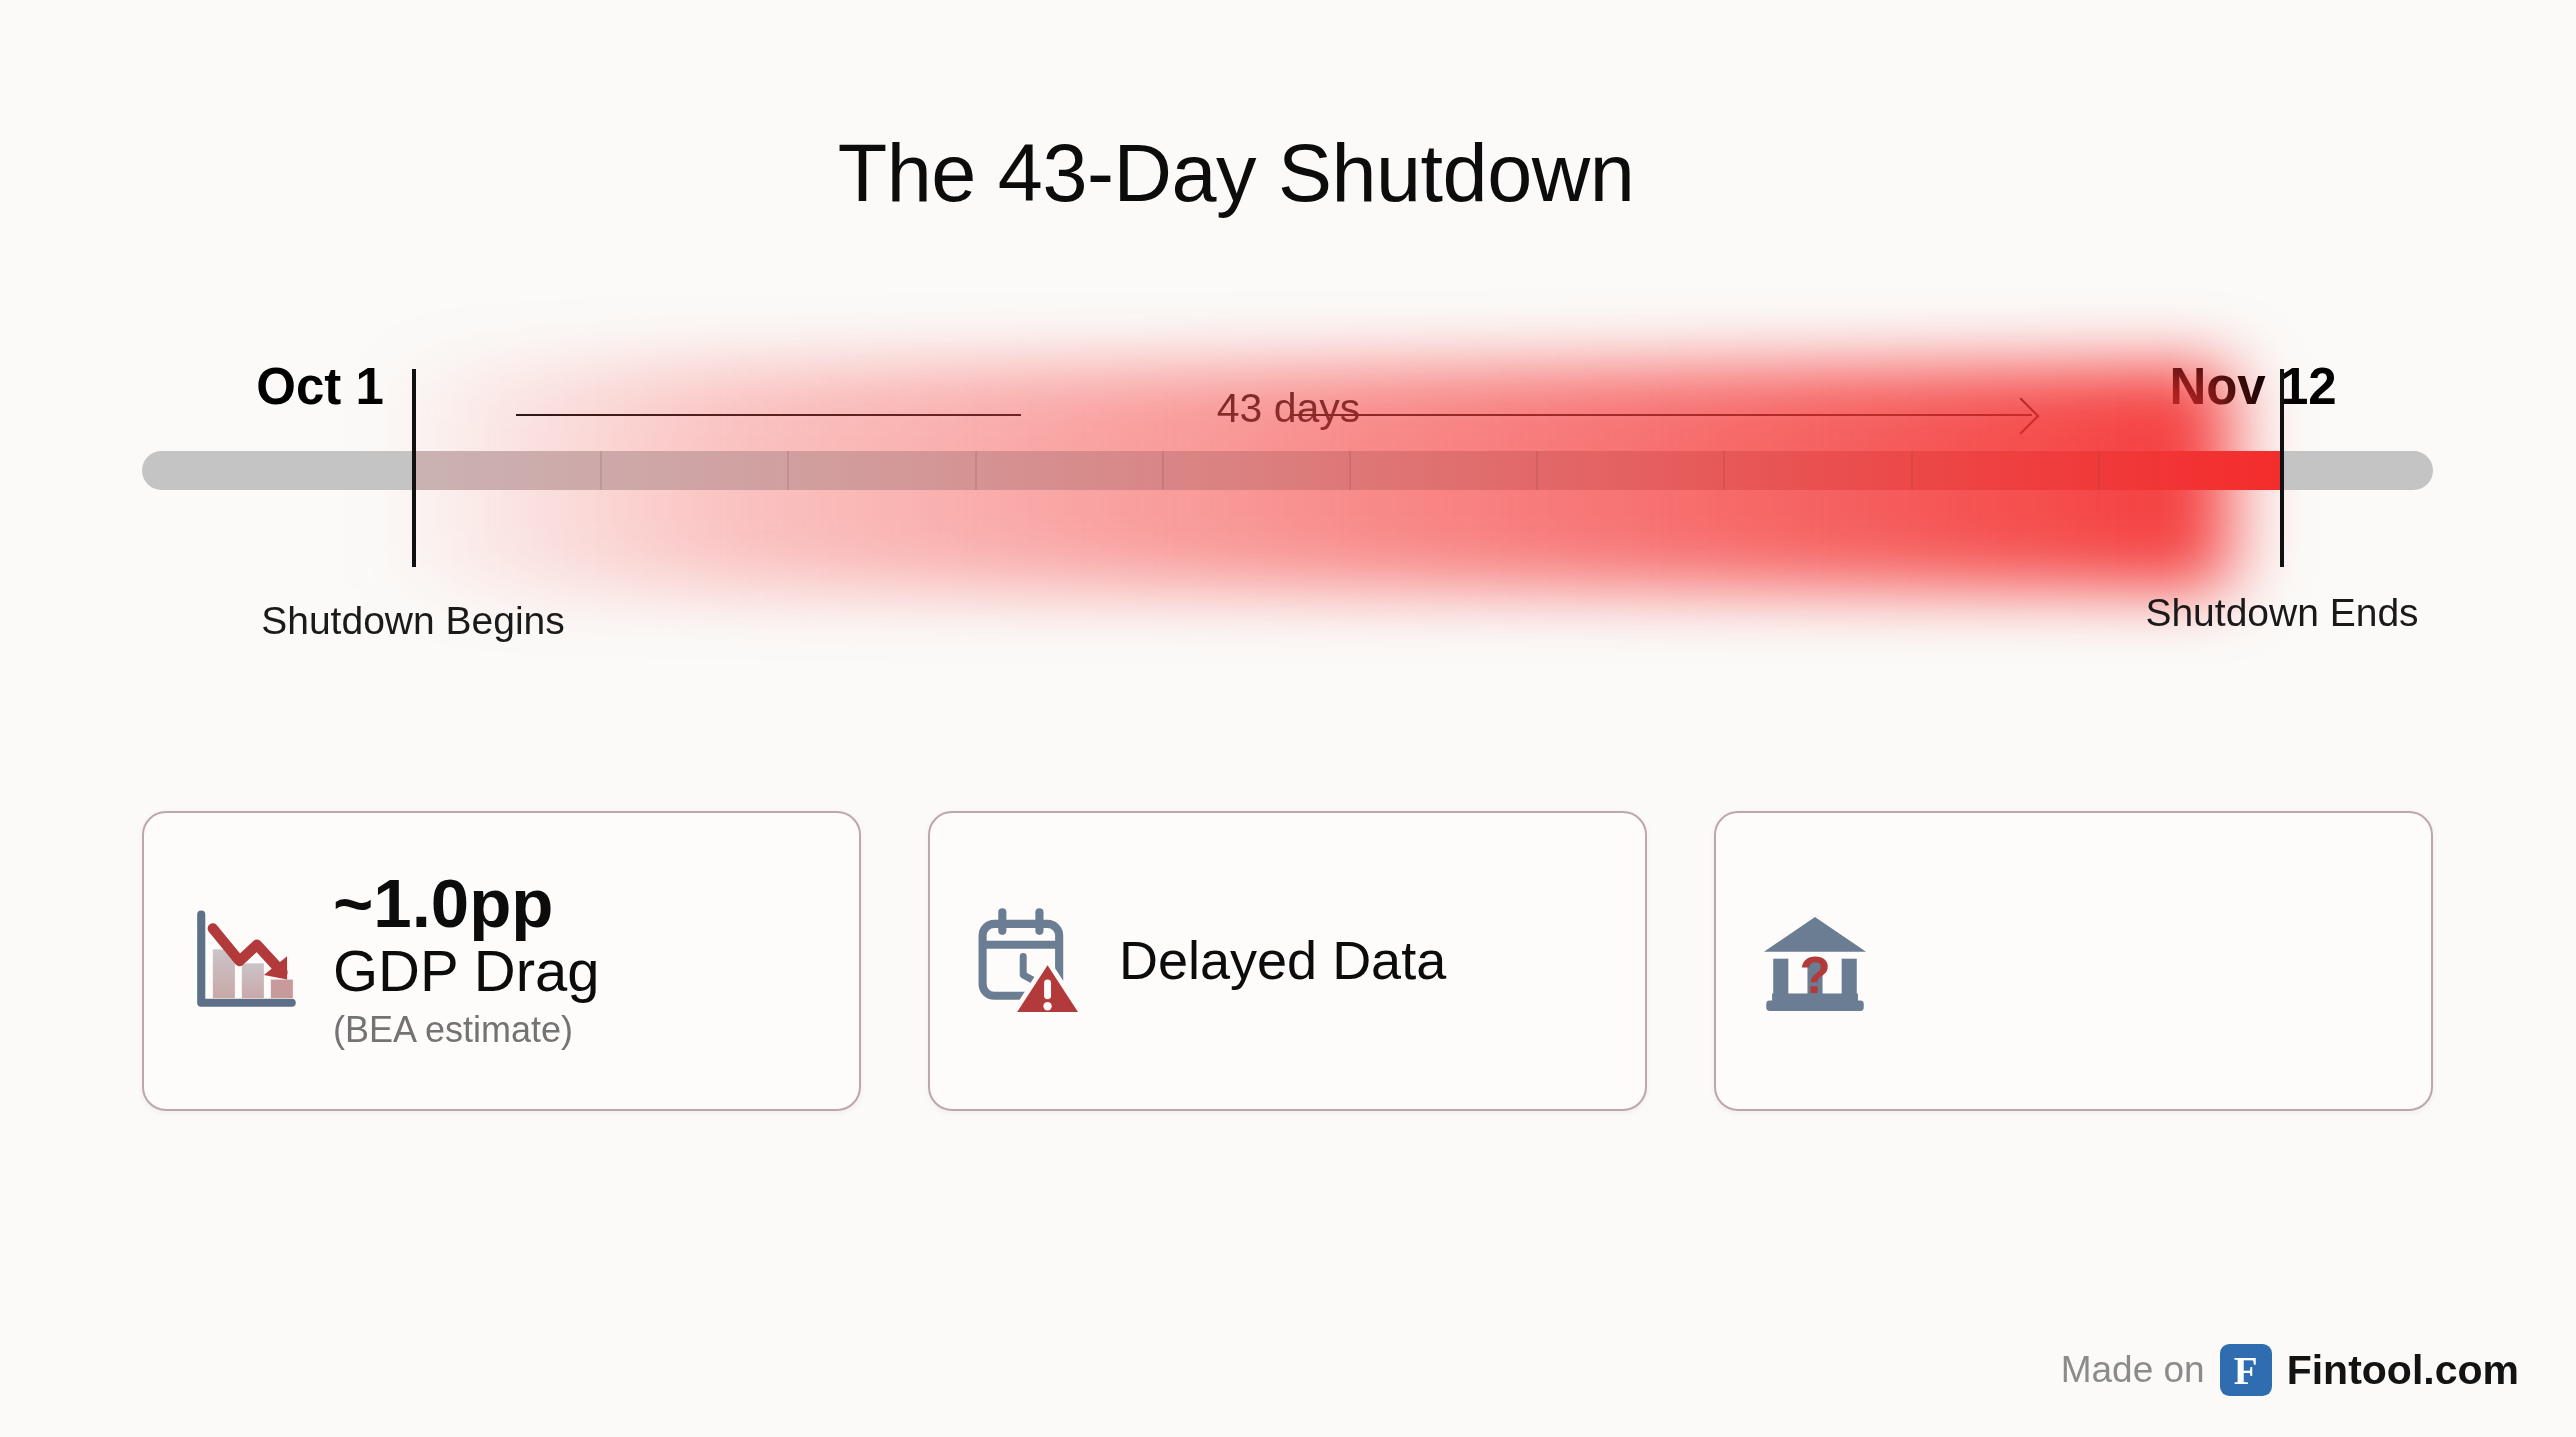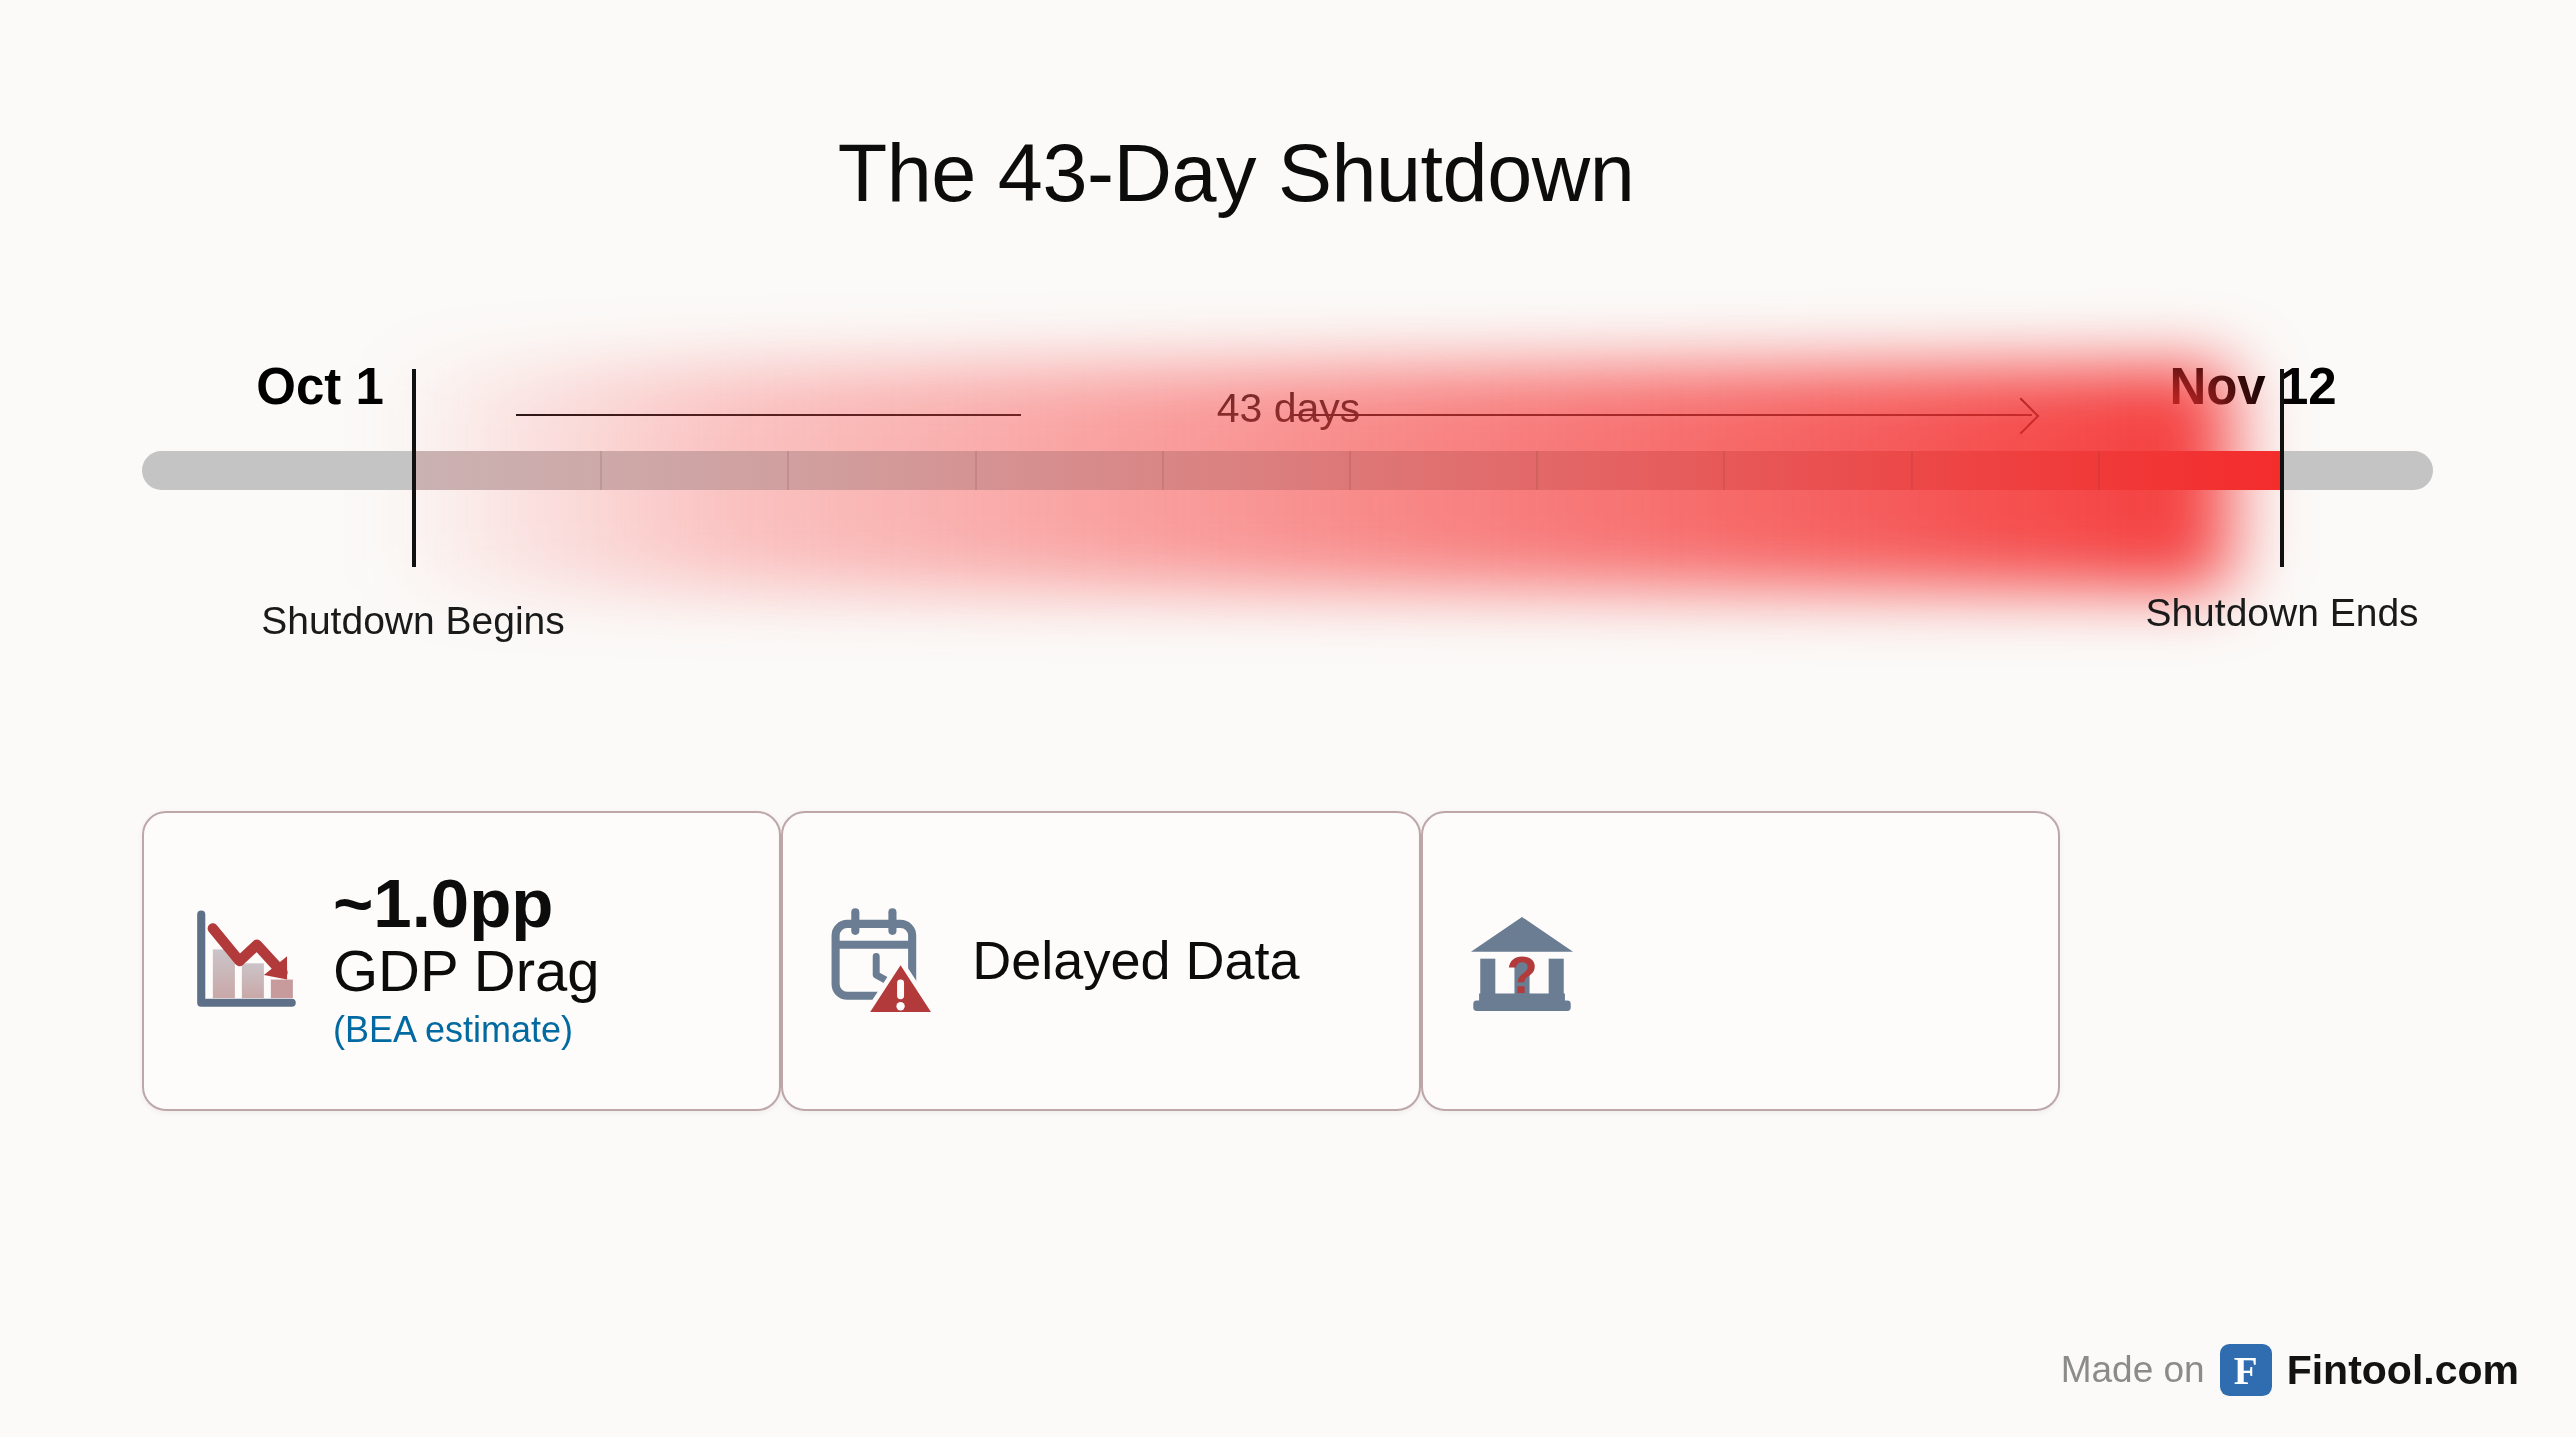--- a/index.html
+++ b/index.html
@@ -165,21 +165,21 @@
     white-space: nowrap;
   }
   .tl-caption.left  { left: 271px; transform: translateX(-50%); margin-top: 8px; }
   .tl-caption.right { left: 2140px; transform: translateX(-50%); }
 
   
   .cards {
     position: absolute;
     left: 142px;
     top: 811px;
-    width: 1918px;
+    width: 2291px;
     height: 300px;
     display: flex;
     justify-content: space-between;
   }
   .card {
     position: relative;
     width: 719px;
     height: 300px;
     box-sizing: border-box;
     background: #fdfcfb;
@@ -209,21 +209,21 @@
   .stat-label {
     font-size: 58px;
     font-weight: 400;
     color: #0c0c0c;
     line-height: 1.1;
     white-space: nowrap;
   }
   .stat-note {
     font-size: 36px;
     font-weight: 400;
-    color: #0369a1;
+    color: #737373;
     line-height: 1.3;
     margin-top: 3.7px;
     white-space: nowrap;
   }
   .card-title {
     font-size: 54px;
     font-weight: 400;
     color: #0c0c0c;
     line-height: 1.18;
   }

